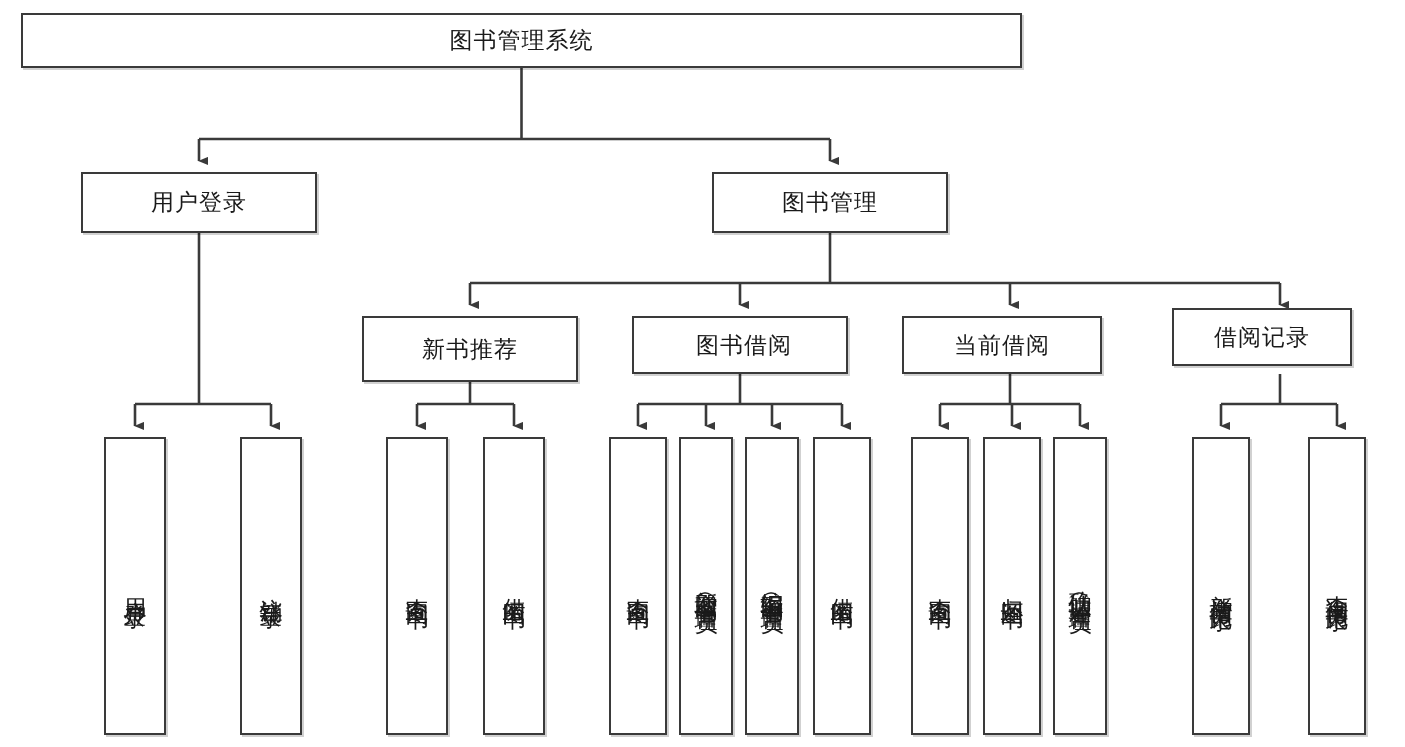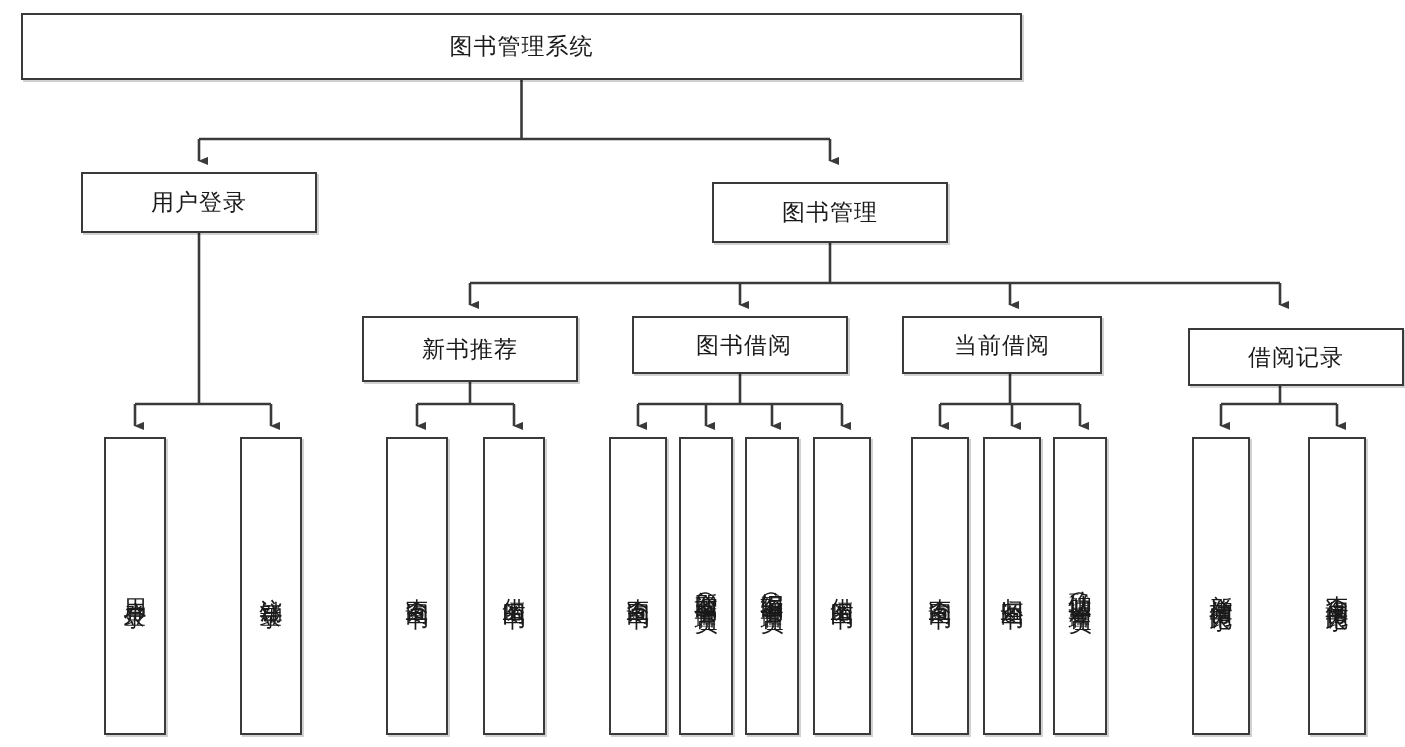--- a/index.html
+++ b/index.html
@@ -118,39 +118,39 @@
         <path d="M 1012 404 L 1012 426" marker-end="url(#arrowhead)"></path>
         <path d="M 1080 404 L 1080 426" marker-end="url(#arrowhead)"></path>
         <path d="M 1280 374 L 1280 404"></path>
         <path d="M 1221 404 L 1337 404"></path>
         <path d="M 1221 404 L 1221 426" marker-end="url(#arrowhead)"></path>
         <path d="M 1337 404 L 1337 426" marker-end="url(#arrowhead)"></path>
       </g>
   </svg>
 
   <div id="nodes-layer">
-      <div class="node root horiz" style="left: 21px; top: 13px; width: 1001px; height: 67px;">
+      <div class="node root horiz" style="left: 21px; top: 13px; width: 1001px; height: 55px;">
         <span class="label">图书管理系统</span>
       </div>
       <div class="node level2 horiz" style="left: 81px; top: 172px; width: 236px; height: 61px;">
         <span class="label">用户登录</span>
       </div>
-      <div class="node level2 horiz" style="left: 712px; top: 172px; width: 236px; height: 61px; margin-top: 10px;">
+      <div class="node level2 horiz" style="left: 712px; top: 172px; width: 236px; height: 61px;">
         <span class="label">图书管理</span>
       </div>
       <div class="node level3 horiz" style="left: 362px; top: 316px; width: 216px; height: 66px;">
         <span class="label">新书推荐</span>
       </div>
       <div class="node level3 horiz" style="left: 632px; top: 316px; width: 216px; height: 58px; padding-left: 8px;">
         <span class="label">图书借阅</span>
       </div>
       <div class="node level3 horiz" style="left: 902px; top: 316px; width: 200px; height: 58px;">
         <span class="label">当前借阅</span>
       </div>
-      <div class="node level3 horiz" style="left: 1172px; top: 328px; width: 216px; height: 58px; margin-left: 16px;">
+      <div class="node level3 horiz" style="left: 1172px; top: 308px; width: 180px; height: 58px;">
         <span class="label">借阅记录</span>
       </div>
       <div class="node leaf vert" style="left: 104px; top: 437px; width: 62px; height: 298px;">
         <span class="label">用户登录</span>
       </div>
       <div class="node leaf vert" style="left: 240px; top: 437px; width: 62px; height: 298px;">
         <span class="label">注销登录</span>
       </div>
       <div class="node leaf vert" style="left: 386px; top: 437px; width: 62px; height: 298px;">
         <span class="label">查询图书</span>

